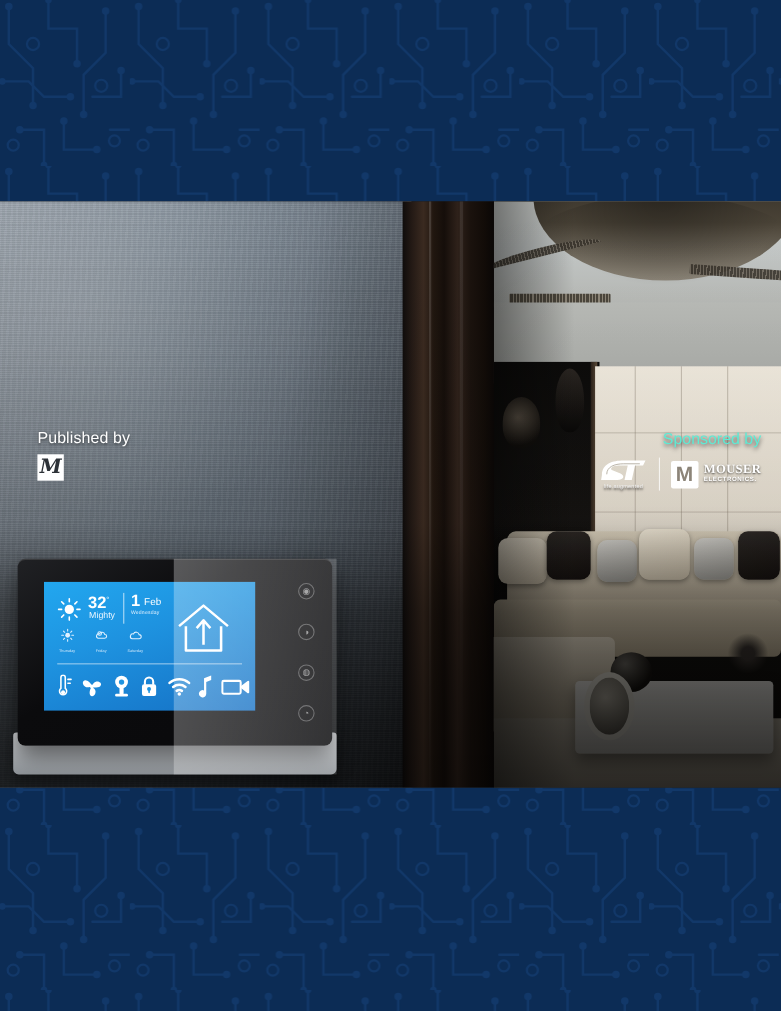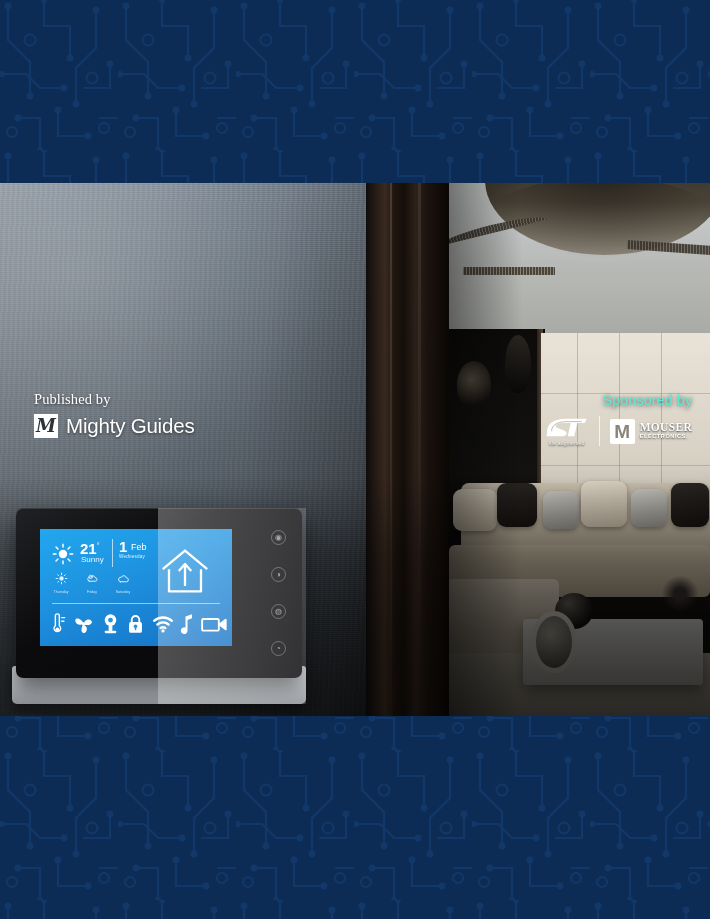--- a/index.html
+++ b/index.html
@@ -214,21 +214,20 @@
       rgba(0,0,0,.52) 100%);
   }
 
   
   .published {
     position:absolute; left:34px; top:208px; z-index:6;
   }
   .published .lbl {
     color:#ffffff; font-size:14.5px; letter-spacing:.1px;
     text-shadow:0 1px 3px rgba(0,0,0,.6);
-    font-family:Liberation Serif, serif;
   }
   .mg-logo {
     display:flex; align-items:center; gap:8px; margin-top:6px;
   }
   .mg-mark {
     width:24px; height:24px; background:#fff;
     display:flex; align-items:center; justify-content:center;
     font-family:"DejaVu Serif", serif;
     font-style:italic; font-weight:700; font-size:18px;
     color:#2d3238; line-height:1;
@@ -462,23 +461,23 @@
 
         <div class="dev-screen">
           <div class="scr-top">
 
             <svg class="wx-sun" viewBox="0 0 24 24" fill="none" stroke="#fff" stroke-width="1.6" stroke-linecap="round">
               <circle cx="12" cy="12" r="4.6" fill="#fff" stroke="none"></circle>
               <path d="M12 1.4v3M12 19.6v3M1.4 12h3M19.6 12h3M4.4 4.4l2.1 2.1M17.5 17.5l2.1 2.1M19.6 4.4l-2.1 2.1M6.5 17.5l-2.1 2.1"></path>
             </svg>
 
             <div class="wx-temp">
-              <span>21</span><sup>°</sup>
+              <span>32</span><sup>°</sup>
             </div>
-            <div class="wx-cond">Sunny</div>
+            <div class="wx-cond">Mighty</div>
 
             <div class="wx-sep"></div>
 
             <div class="wx-day">1</div>
             <div class="wx-mon">Feb</div>
             <div class="wx-dow">Wednesday</div>
 
             <div class="fc-row">
               <div class="fc-item">
                 <svg width="13" height="13" viewBox="0 0 24 24" fill="none" stroke="#dff0ff" stroke-width="1.8" stroke-linecap="round">
@@ -564,21 +563,20 @@
           <div class="dev-key">◔</div>
         </div>
       </div>
       <div class="glass"></div>
     </div>
 
     <div class="published">
       <div class="lbl">Published by</div>
       <div class="mg-logo">
         <div class="mg-mark">M</div>
-        <div class="mg-word">Mighty Guides</div>
       </div>
     </div>
 
     <div class="sponsored">
       <div class="lbl">Sponsored by</div>
       <div class="spon-row">
 
         <div class="st-logo">
           <div class="st-mark">
             <svg width="44" height="21" viewBox="0 0 60 28">

